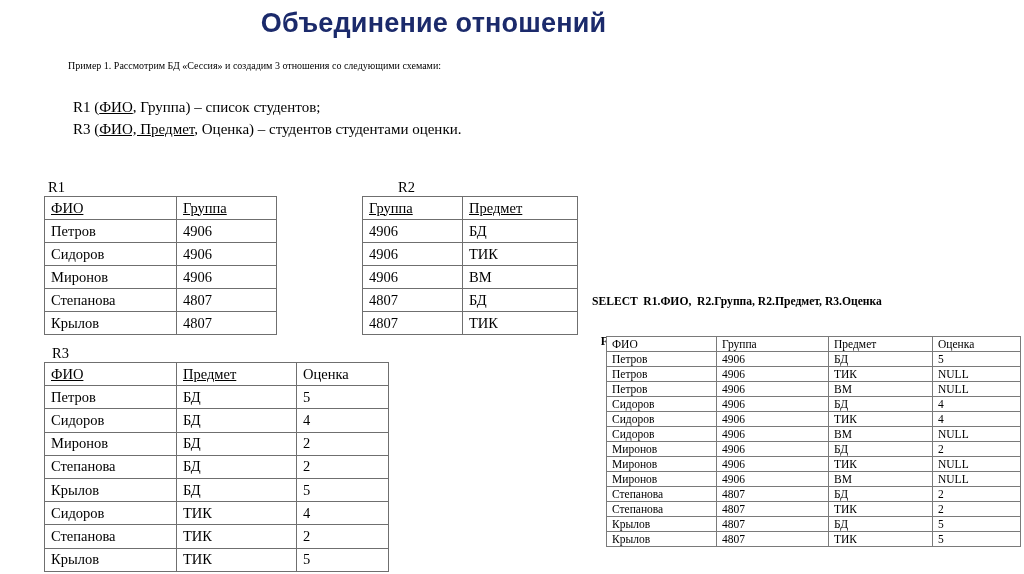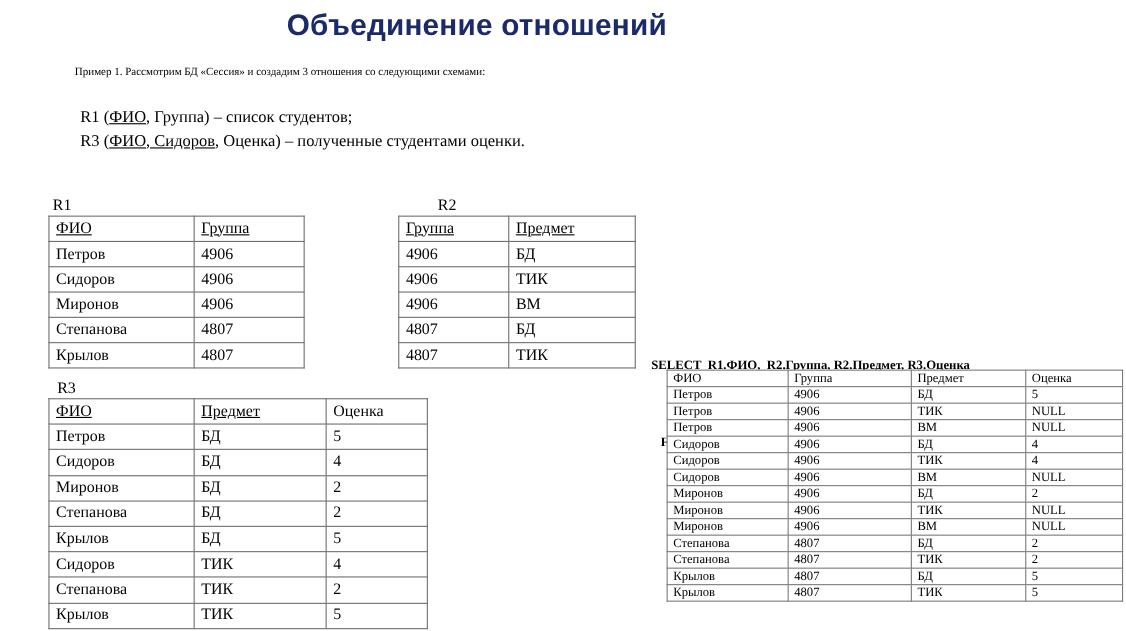--- a/index.html
+++ b/index.html
@@ -116,37 +116,37 @@
     position: absolute;
     left: 592px;
     top: 268px;
     width: 432px;
     font-size: 11.6px;
     line-height: 13.4px;
     font-family: "Liberation Serif", "DejaVu Serif", serif;
     font-weight: bold;
     white-space: pre;
   }
-  .sql div { white-space: pre; margin-top: 30px; }
+  .sql div { white-space: pre; }
 </style>
 </head>
 <body>
 
 <div class="slide">
 
   <div class="slide-title">Объединение отношений</div>
 
   <div class="intro">Пример 1. Рассмотрим БД «Сессия» и создадим 3 отношения со следующими схемами:</div>
 
   <div class="schema-list">
     <div class="schema-line">
       <span>R1 (</span><span class="u">ФИО</span><span>, Группа) – список студентов;</span>
     </div>
     <div class="schema-line">
-      <span>R3 (</span><span class="u">ФИО, Сидоров</span><span>, Оценка) – полученные студентами оценки.</span>
+      <span>R3 (</span><span class="u">ФИО, Предмет</span><span>, Оценка) – студентов студентами оценки.</span>
     </div>
   </div>
 
   <div class="tbl-label" id="label-r1">R1</div>
   <table class="rel" id="table-r1">
   <colgroup>
         <col style="width: 132px;">
         <col style="width: 100px;">
       </colgroup>
       <thead>

